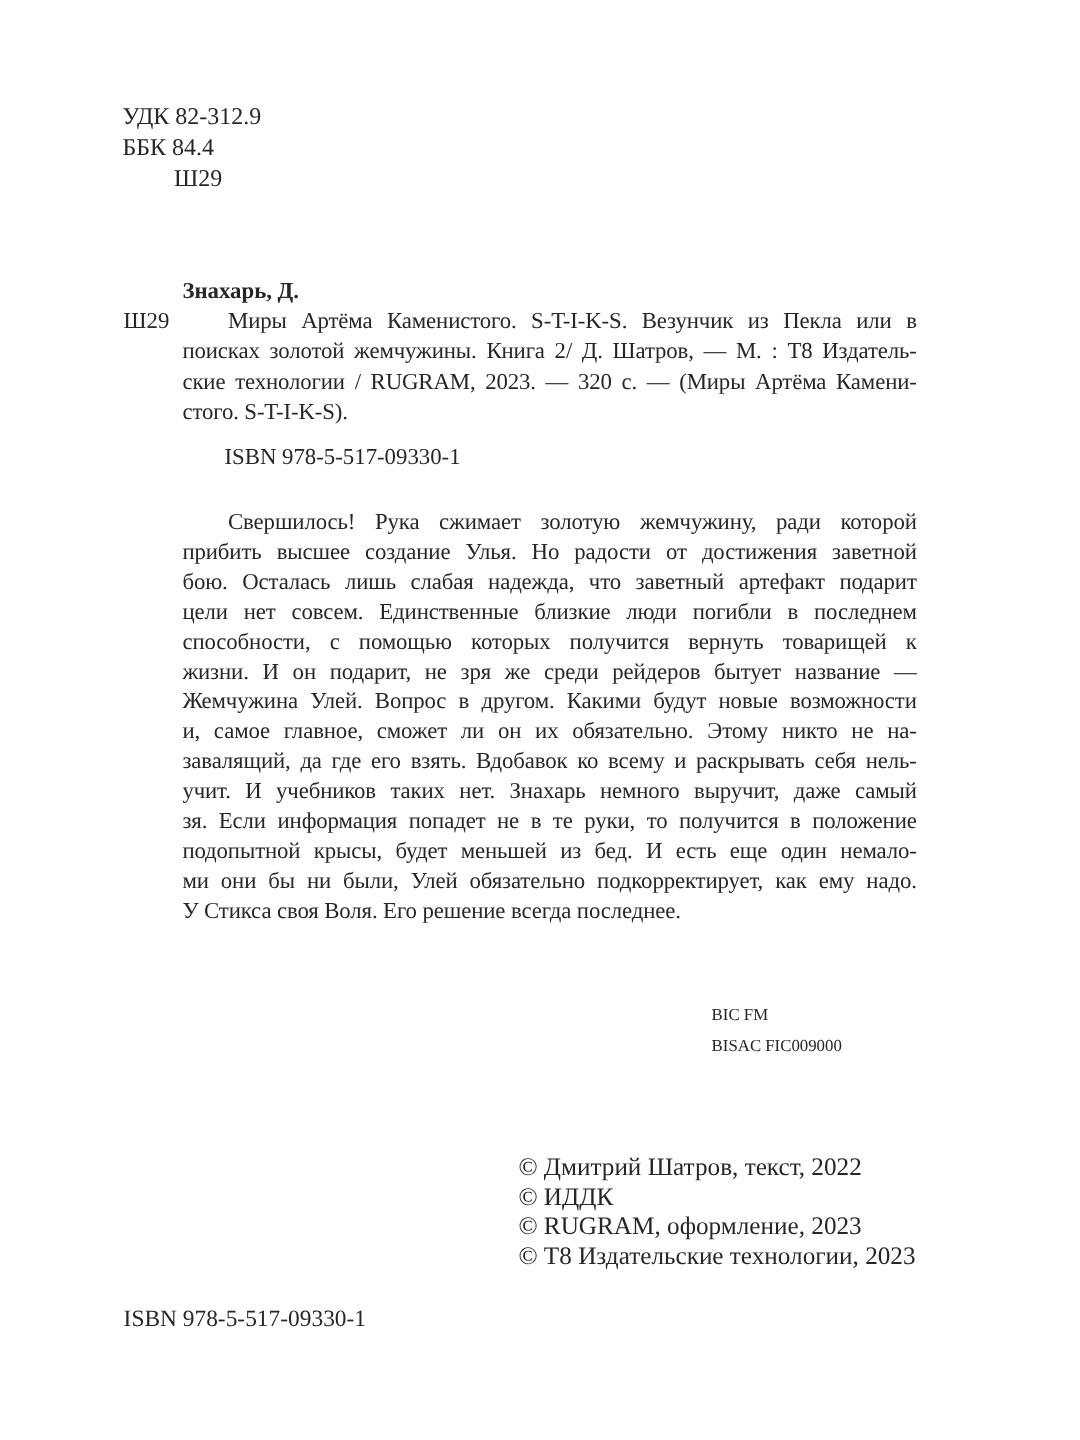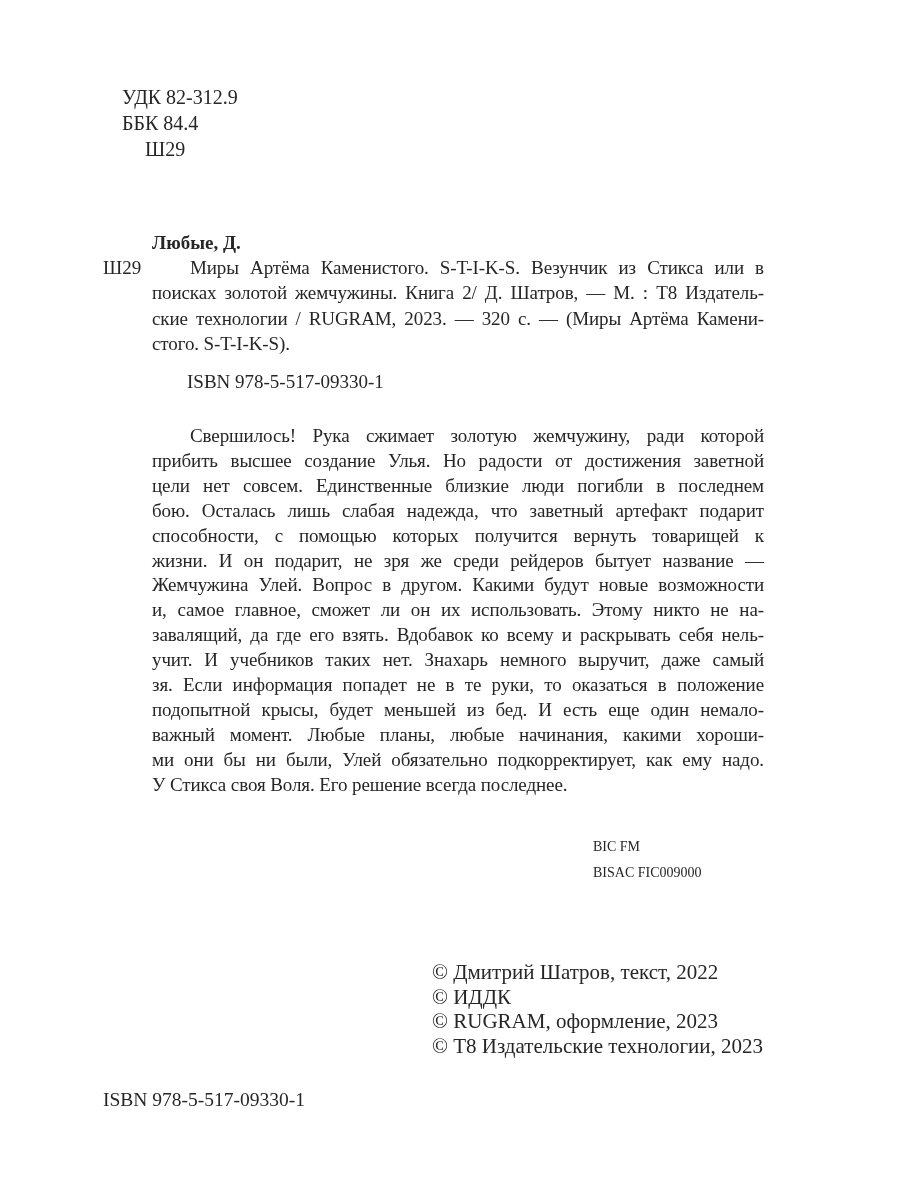--- a/index.html
+++ b/index.html
@@ -19,21 +19,21 @@
   .abs { position: absolute; }
 
   
   .udk-block {
     left: 102px;
     top: 84px;
     font-size: 20px;
     line-height: 26px;
     white-space: nowrap;
   }
-  .udk-block .code-line { display: block; margin-left: 20px; }
+  .udk-block .code-line { display: block; }
   .udk-block .shifr { margin-left: 43px; }
 
   
   .card {
     left: 152px;
     top: 230px;
     width: 612px;
     font-size: 19px;
     line-height: 25.2px;
   }
@@ -98,45 +98,44 @@
 <div class="page">
 
   <div class="abs udk-block">
     <span class="code-line">УДК 82-312.9</span>
     <span class="code-line">ББК 84.4</span>
     <span class="code-line shifr">Ш29</span>
   </div>
 
   <div class="abs card">
     <span class="margin-code">Ш29</span>
-    <div class="author">Любые, Д.</div>
+    <div class="author">Знахарь, Д.</div>
     <div class="jlines">
-        <div class="jline">Миры Артёма Каменистого. S-T-I-K-S. Везунчик из Стикса или в</div>
+        <div class="jline">Миры Артёма Каменистого. S-T-I-K-S. Везунчик из Пекла или в</div>
         <div class="jline">поисках золотой жемчужины. Книга 2/ Д. Шатров, — М. : Т8 Издатель-</div>
         <div class="jline">ские технологии / RUGRAM, 2023. — 320 с. — (Миры Артёма Камени-</div>
         <div class="jline">стого. S-T-I-K-S).</div>
       </div>
   </div>
 
   <div class="abs isbn-top">ISBN 978-5-517-09330-1</div>
 
   <div class="abs annotation jlines">
       <div class="jline">Свершилось! Рука сжимает золотую жемчужину, ради которой</div>
       <div class="jline">прибить высшее создание Улья. Но радости от достижения заветной</div>
+      <div class="jline">бою. Осталась лишь слабая надежда, что заветный артефакт подарит</div>
       <div class="jline">цели нет совсем. Единственные близкие люди погибли в последнем</div>
-      <div class="jline">бою. Осталась лишь слабая надежда, что заветный артефакт подарит</div>
       <div class="jline">способности, с помощью которых получится вернуть товарищей к</div>
       <div class="jline">жизни. И он подарит, не зря же среди рейдеров бытует название —</div>
       <div class="jline">Жемчужина Улей. Вопрос в другом. Какими будут новые возможности</div>
-      <div class="jline">и, самое главное, сможет ли он их использовать. Этому никто не на-</div>
+      <div class="jline">и, самое главное, сможет ли он их обязательно. Этому никто не на-</div>
       <div class="jline">завалящий, да где его взять. Вдобавок ко всему и раскрывать себя нель-</div>
       <div class="jline">учит. И учебников таких нет. Знахарь немного выручит, даже самый</div>
-      <div class="jline">зя. Если информация попадет не в те руки, то оказаться в положение</div>
+      <div class="jline">зя. Если информация попадет не в те руки, то получится в положение</div>
       <div class="jline">подопытной крысы, будет меньшей из бед. И есть еще один немало-</div>
-      <div class="jline">важный момент. Любые планы, любые начинания, какими хороши-</div>
       <div class="jline">ми они бы ни были, Улей обязательно подкорректирует, как ему надо.</div>
       <div class="jline">У Стикса своя Воля. Его решение всегда последнее.</div>
     </div>
 
   <div class="abs codes">
     <div>BIC FM</div>
     <div>BISAC FIC009000</div>
   </div>
 
   <div class="abs footer-isbn">ISBN 978-5-517-09330-1</div>

